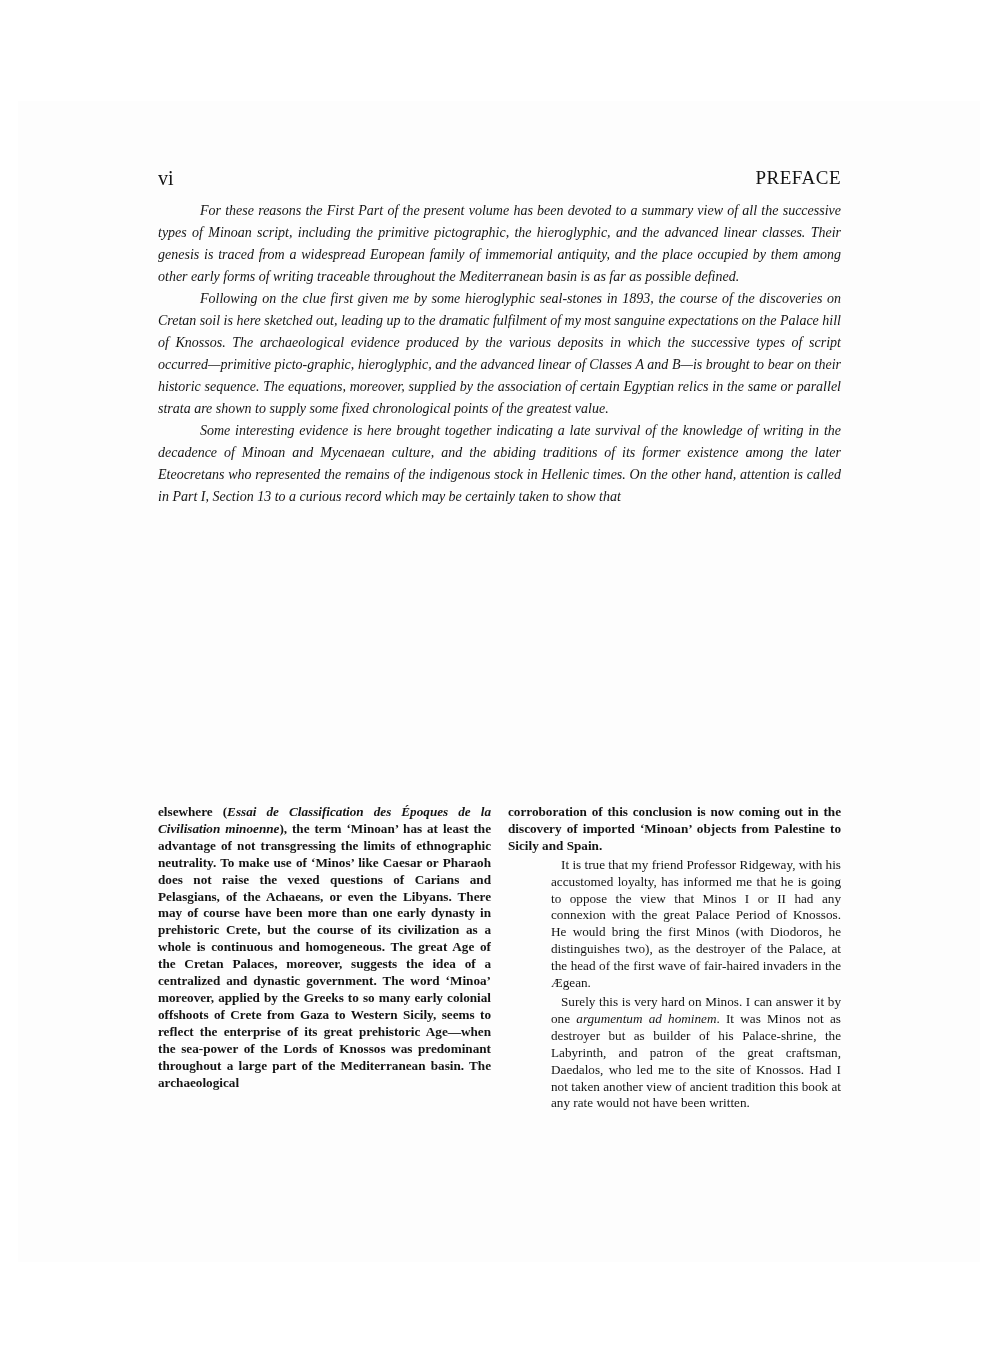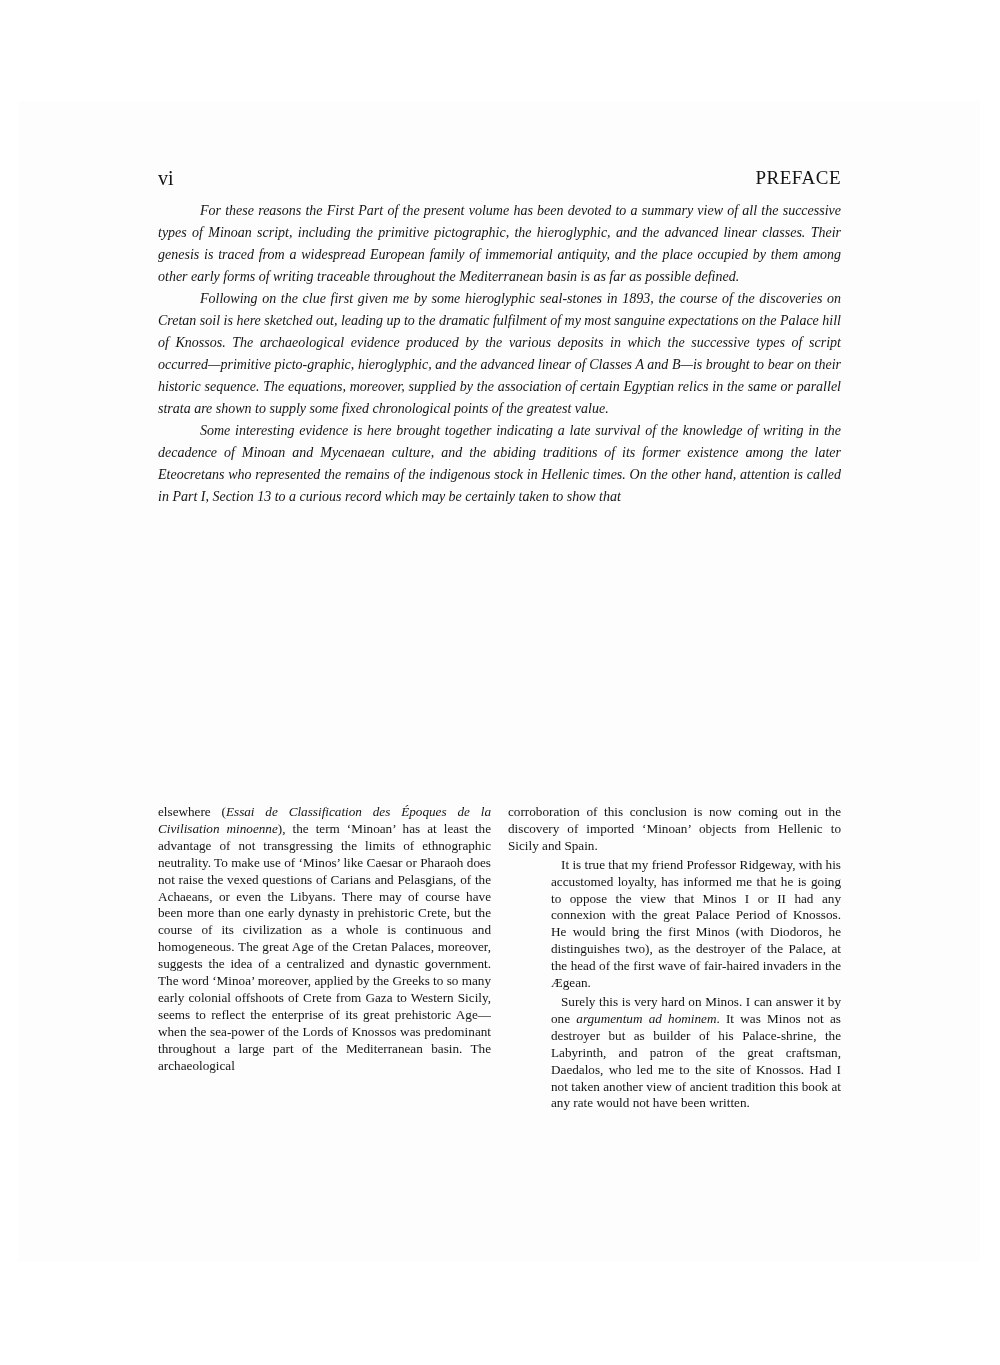--- a/index.html
+++ b/index.html
@@ -77,20 +77,21 @@
     }
     .fn-col p {
       margin: 0 0 2px 0;
     }
     .fn-col p.indent {
       text-indent: 10px;
       margin-left: 43px;
     }
     .fn-col p.noindent {
       text-indent: 0;
+      font-weight: bold;
     }
     .it { font-style: italic; }
   </style>
 </head>
 <body>
 
 <div class="page-sheet"></div>
 
 <div class="running-head">
   <span class="folio">vi</span>
@@ -101,17 +102,17 @@
   <p>For these reasons the First Part of the present volume has been devoted to a summary view of all the successive types of Minoan script, including the primitive pictographic, the hieroglyphic, and the advanced linear classes. Their genesis is traced from a widespread European family of immemorial antiquity, and the place occupied by them among other early forms of writing traceable throughout the Mediterranean basin is as far as possible defined.</p>
   <p>Following on the clue first given me by some hieroglyphic seal-stones in 1893, the course of the discoveries on Cretan soil is here sketched out, leading up to the dramatic fulfilment of my most sanguine expectations on the Palace hill of Knossos.  The archaeological evidence produced by the various deposits in which the successive types of script occurred—primitive picto-graphic, hieroglyphic, and the advanced linear of Classes A and B—is brought to bear on their historic sequence.  The equations, moreover, supplied by the association of certain Egyptian relics in the same or parallel strata are shown to supply some fixed chronological points of the greatest value.</p>
   <p>Some interesting evidence is here brought together indicating a late survival of the knowledge of writing in the decadence of Minoan and Mycenaean culture, and the abiding traditions of its former existence among the later Eteocretans who represented the remains of the indigenous stock in Hellenic times.  On the other hand, attention is called in Part I, Section 13 to a curious record which may be certainly taken to show that</p>
 </div>
 
 <div class="footnotes">
   <div class="fn-col">
     <p class="noindent"><span>elsewhere (</span><span class="it">Essai de Classification des Époques de la Civilisation minoenne</span><span>), the term ‘Minoan’ has at least the advantage of not transgressing the limits of ethnographic neutrality.  To make use of ‘Minos’ like Caesar or Pharaoh does not raise the vexed questions of Carians and Pelasgians, of the Achaeans, or even the Libyans.  There may of course have been more than one early dynasty in prehistoric Crete, but the course of its civilization as a whole is continuous and homogeneous.  The great Age of the Cretan Palaces, moreover, suggests the idea of a centralized and dynastic government.  The word ‘Minoa’ moreover, applied by the Greeks to so many early colonial offshoots of Crete from Gaza to Western Sicily, seems to reflect the enterprise of its great prehistoric Age—when the sea-power of the Lords of Knossos was predominant throughout a large part of the Mediterranean basin.  The archaeological</span></p>
   </div>
   <div class="fn-col">
-    <p class="noindent">corroboration of this conclusion is now coming out in the discovery of imported ‘Minoan’ objects from Hellenic to Sicily and Spain.</p>
+    <p class="noindent">corroboration of this conclusion is now coming out in the discovery of imported ‘Minoan’ objects from Palestine to Sicily and Spain.</p>
     <p class="indent">It is true that my friend Professor Ridgeway, with his accustomed loyalty, has informed me that he is going to oppose the view that Minos I or II had any connexion with the great Palace Period of Knossos. He would bring the first Minos (with Diodoros, he distinguishes two), as the destroyer of the Palace, at the head of the first wave of fair-haired invaders in the Ægean.</p>
     <p class="indent"><span>Surely this is very hard on Minos.  I can answer it by one </span><span class="it">argumentum ad hominem</span><span>.  It was Minos not as destroyer but as builder of his Palace-shrine, the Labyrinth, and patron of the great craftsman, Daedalos, who led me to the site of Knossos.  Had I not taken another view of ancient tradition this book at any rate would not have been written.</span></p>
   </div>
 </div>
 
 </body></html>

